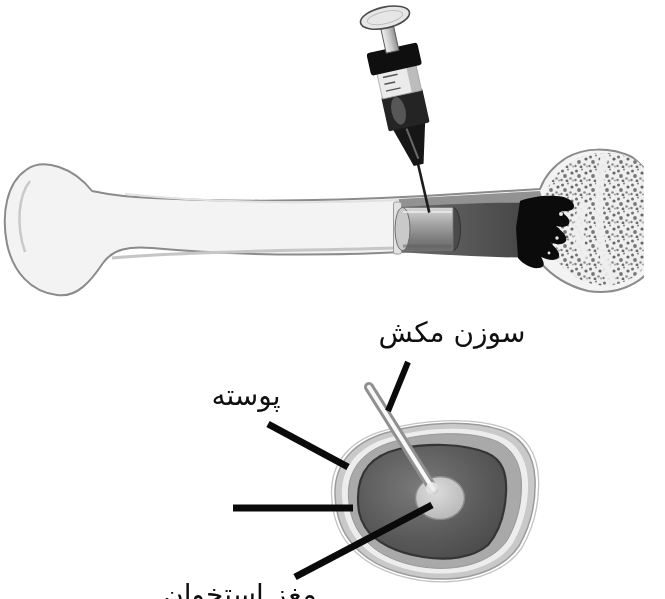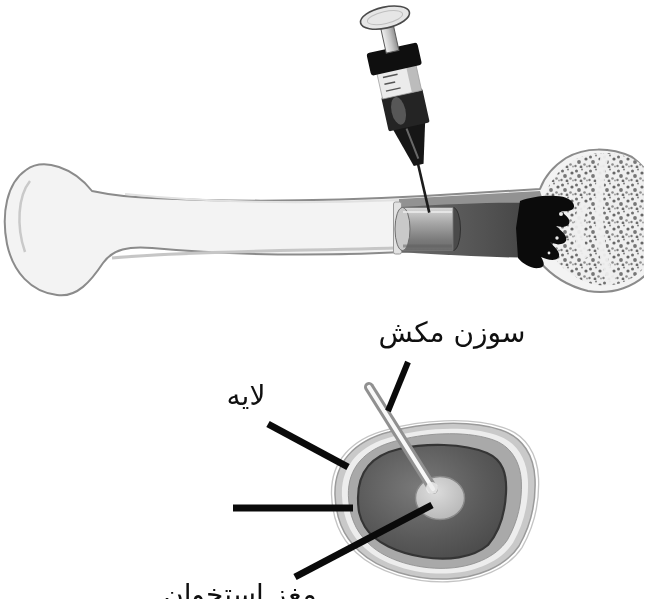--- a/index.html
+++ b/index.html
@@ -191,15 +191,15 @@
 
     <g stroke="#0a0a0a" stroke-linecap="butt">
       <line x1="408" y1="362" x2="388" y2="411" stroke-width="6"></line>
       <line x1="268" y1="424" x2="348" y2="467" stroke-width="7"></line>
       <line x1="233" y1="508" x2="353" y2="508" stroke-width="7"></line>
       <line x1="295" y1="577" x2="432" y2="505" stroke-width="7"></line>
     </g>
   </svg>
 
   <div class="lbl lbl-suction">سوزن مکش</div>
-  <div class="lbl lbl-shell">لایه</div>
+  <div class="lbl lbl-shell">پوسته</div>
   <div class="lbl lbl-marrow">مغز استخوان</div>
 </div>
 
 </body></html>

